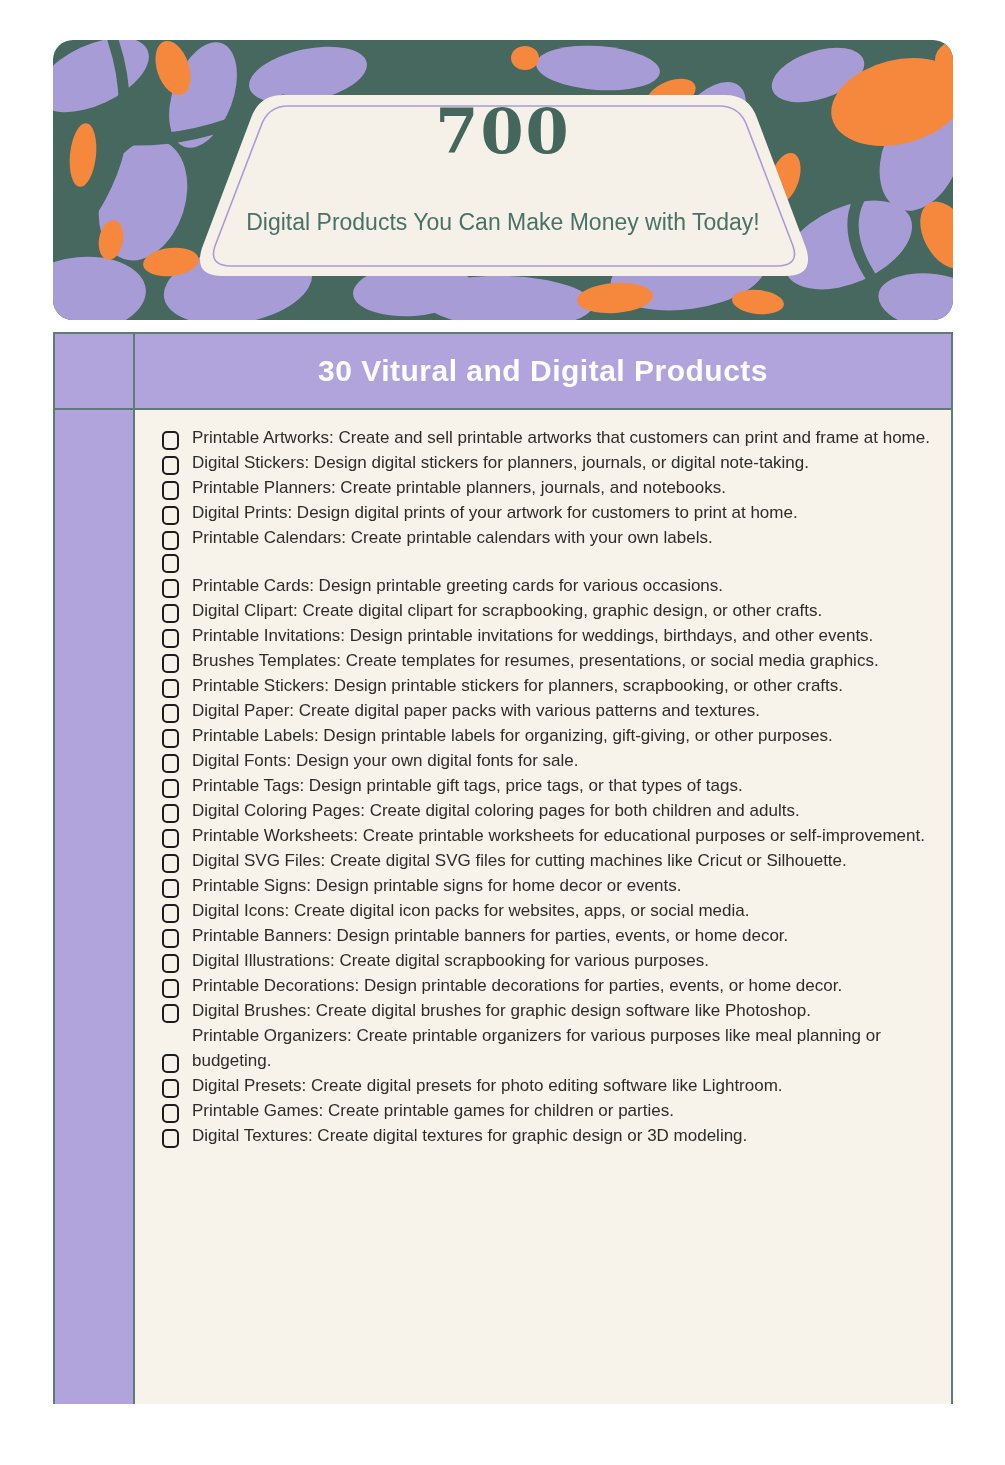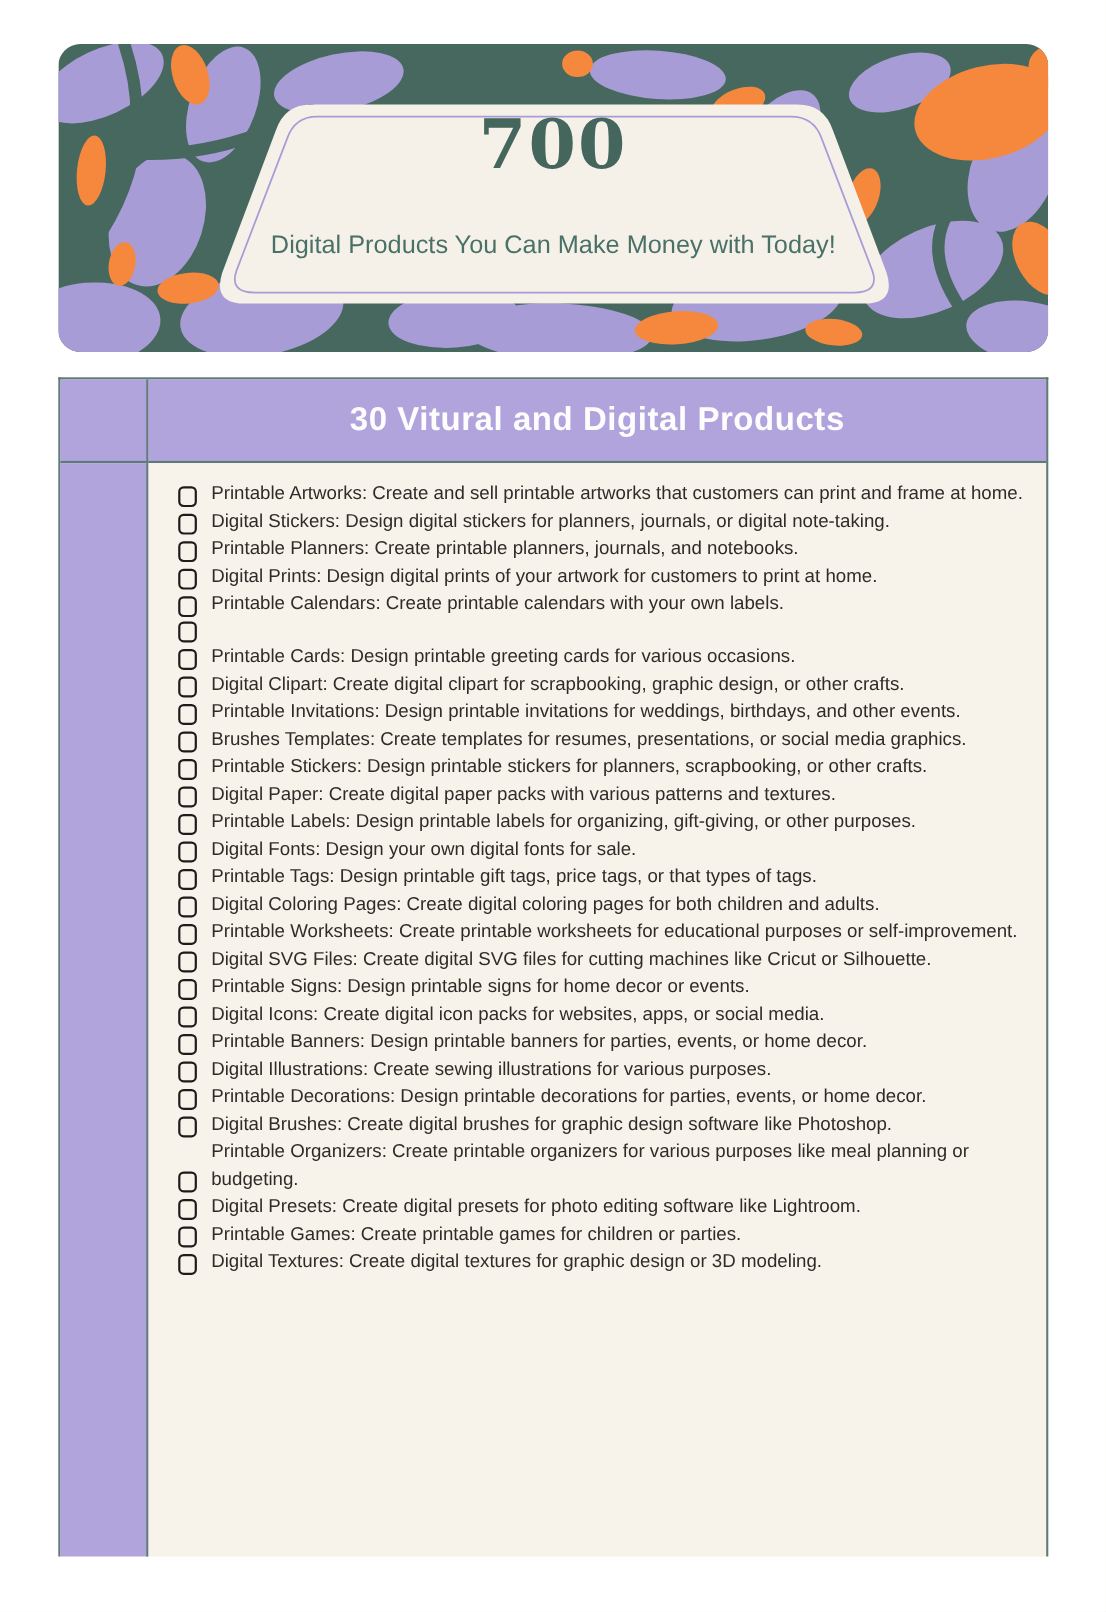--- a/index.html
+++ b/index.html
@@ -46,21 +46,21 @@
     font-weight:700;font-size:62px;line-height:68px;
     color:var(--teal-dark);letter-spacing:2px;
   }
   .badge-subtitle{
     margin-top:42px;
     font-size:23px;line-height:28px;
     color:var(--teal-sub);
   }
   
   .table{
-    position:absolute;left:53px;top:343px;width:900px;
+    position:absolute;left:53px;top:332px;width:900px;
     display:grid;
     grid-template-columns:80px 1fr;
     grid-template-rows:76px auto;
     border:2px solid var(--border-teal);
     border-bottom:none;
   }
   .th-left{
     background:var(--purple);
     border-right:2px solid var(--border-teal);
     border-bottom:2px solid var(--border-teal);
@@ -255,21 +255,21 @@
           <div class="check-item">
             <span class="checkbox"></span>
             <span class="check-text">Digital Icons: Create digital icon packs for websites, apps, or social media.</span>
           </div>
           <div class="check-item">
             <span class="checkbox"></span>
             <span class="check-text">Printable Banners: Design printable banners for parties, events, or home decor.</span>
           </div>
           <div class="check-item">
             <span class="checkbox"></span>
-            <span class="check-text">Digital Illustrations: Create sewing illustrations for various purposes.</span>
+            <span class="check-text">Digital Illustrations: Create digital scrapbooking for various purposes.</span>
           </div>
           <div class="check-item">
             <span class="checkbox"></span>
             <span class="check-text">Printable Decorations: Design printable decorations for parties, events, or home decor.</span>
           </div>
           <div class="check-item">
             <span class="checkbox"></span>
             <span class="check-text">Digital Brushes: Create digital brushes for graphic design software like Photoshop.</span>
           </div>
           <div class="check-item">

